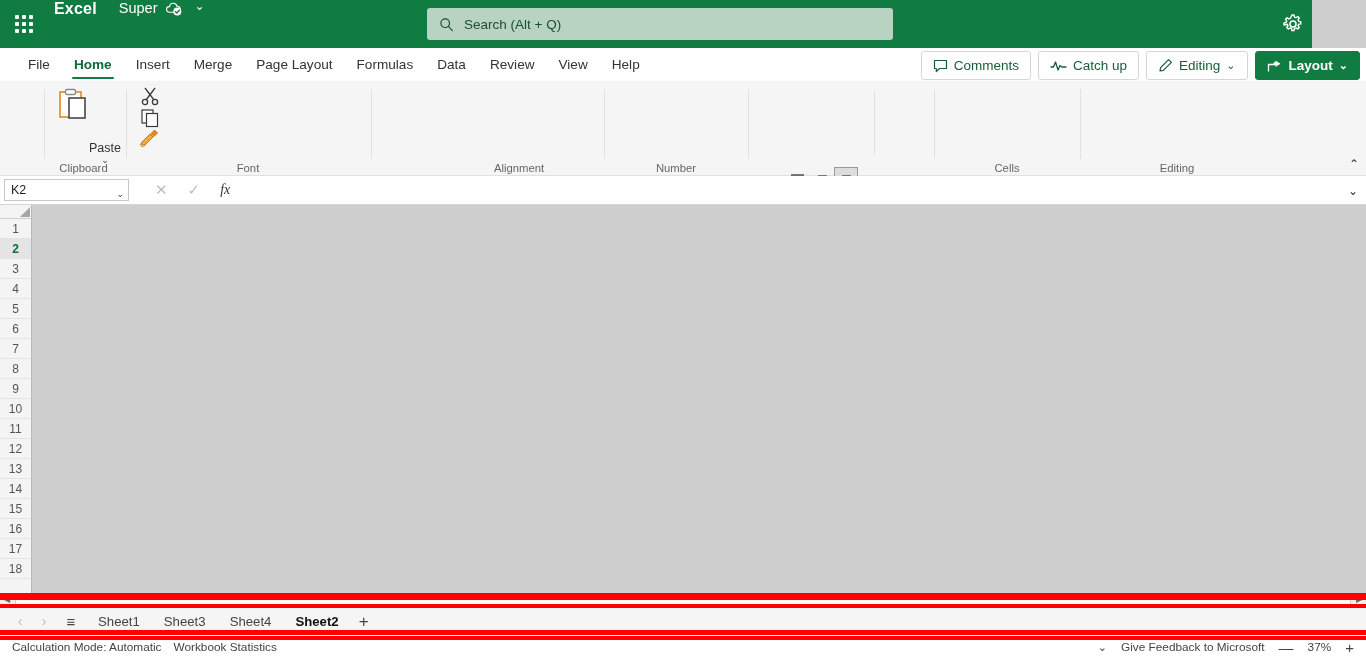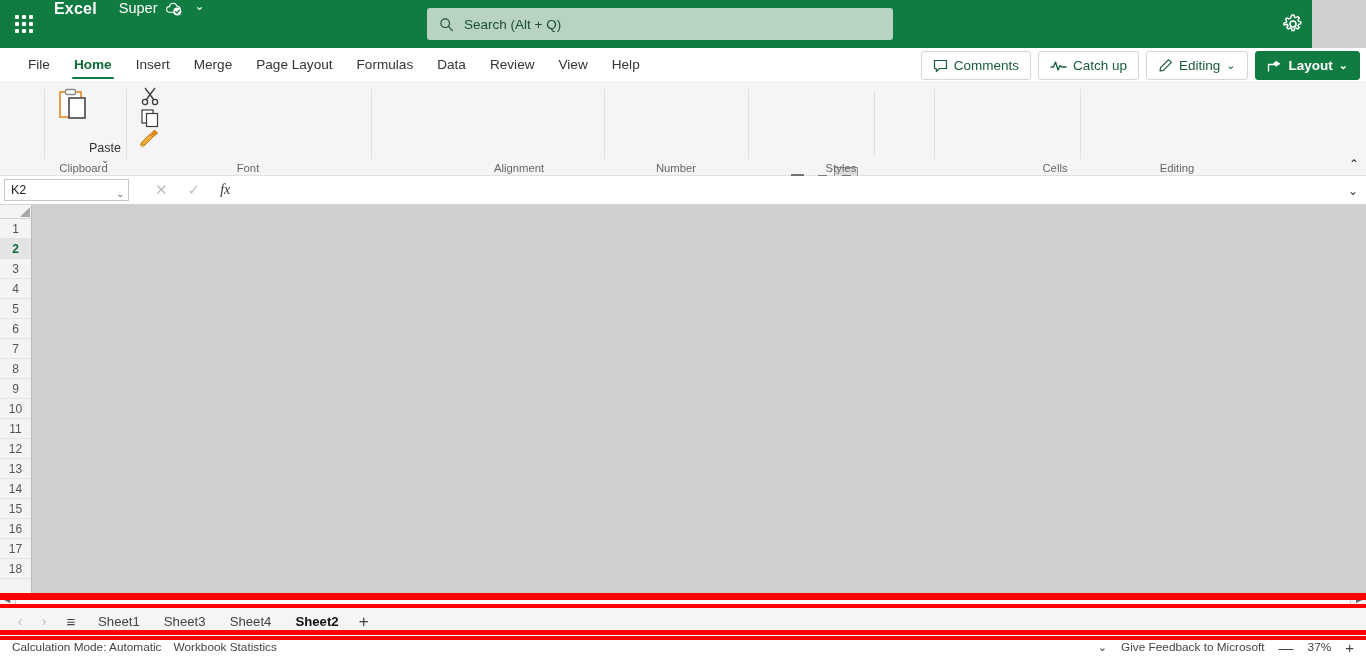--- a/index.html
+++ b/index.html
@@ -562,27 +562,23 @@
       <svg width="22" height="18" viewBox="0 0 22 18">
           <polyline points="3,3 7,6.5 3,10" fill="none" stroke="#2b7cd3" stroke-width="1.3"></polyline>
           <text x="8" y="7" font-family="Liberation Sans, sans-serif" font-size="7" fill="#333">.00</text>
           <text x="8" y="15" font-family="Liberation Sans, sans-serif" font-size="7" fill="#333">0</text>
         </svg>
     </div>
     <div class="grouplabel">Number</div>
   </div>
   <div class="vdiv" style="left:748px;"></div>
 
-  <div class="rgroup" style="left:750px;width:182px;">
-
-    <div class="grouplabel">Styles</div>
-  </div>
   <div class="vdiv" style="left:934px;"></div>
 
-  <div class="rgroup" style="left:936px;width:142px;padding-left:48px;">
+  <div class="rgroup" style="left:936px;width:142px;">
 
     <div class="grouplabel">Cells</div>
   </div>
   <div class="vdiv" style="left:1080px;"></div>
 
   <div class="rgroup" style="left:1082px;width:190px;">
 
     <div class="grouplabel">Editing</div>
   </div>
 

